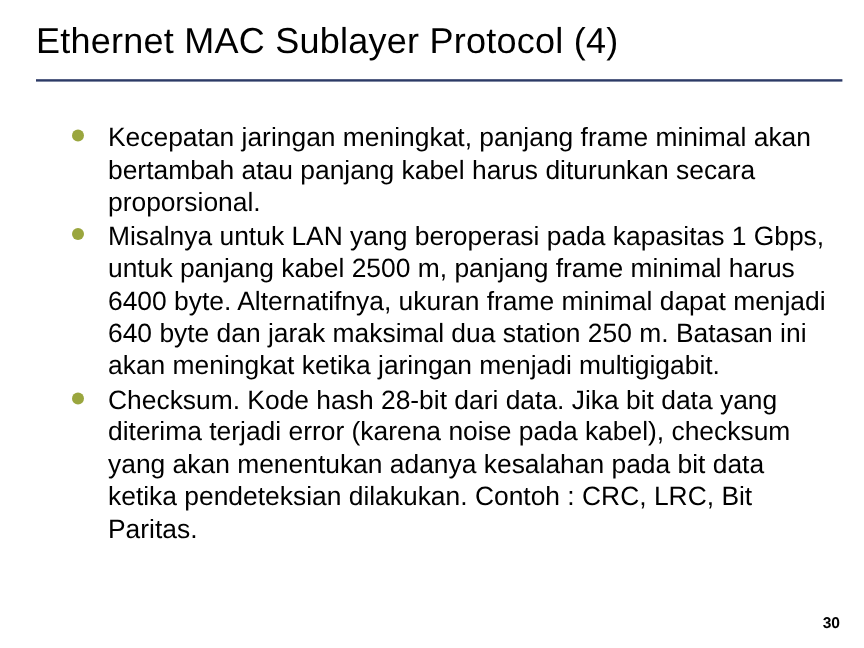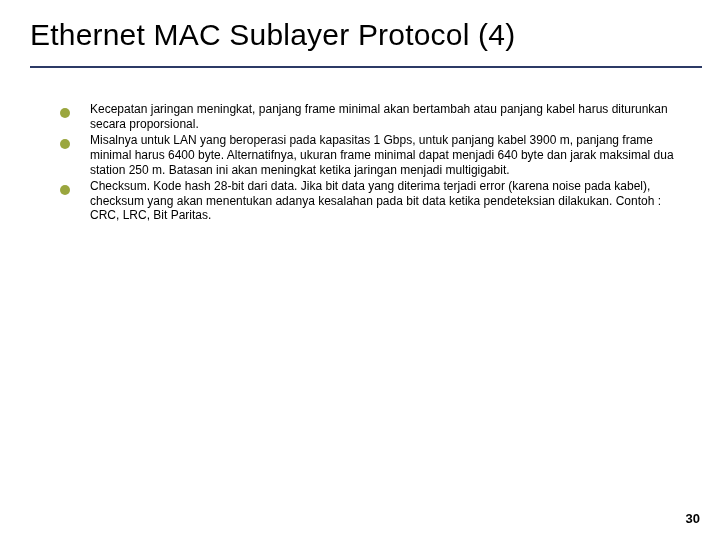--- a/index.html
+++ b/index.html
@@ -30,21 +30,21 @@
     margin-bottom: 34px;
     width: 100%;
   }
   .content {
     padding-left: 30px;
     padding-right: 10px;
   }
   .bullet-item {
     position: relative;
     padding-left: 30px;
-    font-size: 12px;
+    font-size: 22px;
     line-height: 1.22;
     color: #000;
     margin-bottom: 2px;
   }
   .bullet-dot {
     position: absolute;
     left: 0;
     top: 6px;
     width: 10px;
     height: 10px;
@@ -67,21 +67,21 @@
   <h1 class="title">Ethernet MAC Sublayer Protocol (4)</h1>
   <div class="title-rule"></div>
 
   <div class="content">
     <div class="bullet-item">
       <span class="bullet-dot"></span>
       <span>Kecepatan jaringan meningkat, panjang frame minimal akan bertambah atau panjang kabel harus diturunkan secara proporsional.</span>
     </div>
     <div class="bullet-item">
       <span class="bullet-dot"></span>
-      <span>Misalnya untuk LAN yang beroperasi pada kapasitas 1 Gbps, untuk panjang kabel 3900 m, panjang frame minimal harus 6400 byte. Alternatifnya, ukuran frame minimal dapat menjadi 640 byte dan jarak maksimal dua station 250 m. Batasan ini akan meningkat ketika jaringan menjadi multigigabit.</span>
+      <span>Misalnya untuk LAN yang beroperasi pada kapasitas 1 Gbps, untuk panjang kabel 2500 m, panjang frame minimal harus 6400 byte. Alternatifnya, ukuran frame minimal dapat menjadi 640 byte dan jarak maksimal dua station 250 m. Batasan ini akan meningkat ketika jaringan menjadi multigigabit.</span>
     </div>
     <div class="bullet-item">
       <span class="bullet-dot"></span>
       <span>Checksum. Kode hash 28-bit dari data. Jika bit data yang diterima terjadi error (karena noise pada kabel), checksum yang akan menentukan adanya kesalahan pada bit data ketika pendeteksian dilakukan. Contoh : CRC, LRC, Bit Paritas.</span>
     </div>
   </div>
 
   <div class="page-num">30</div>
 </div>
 

